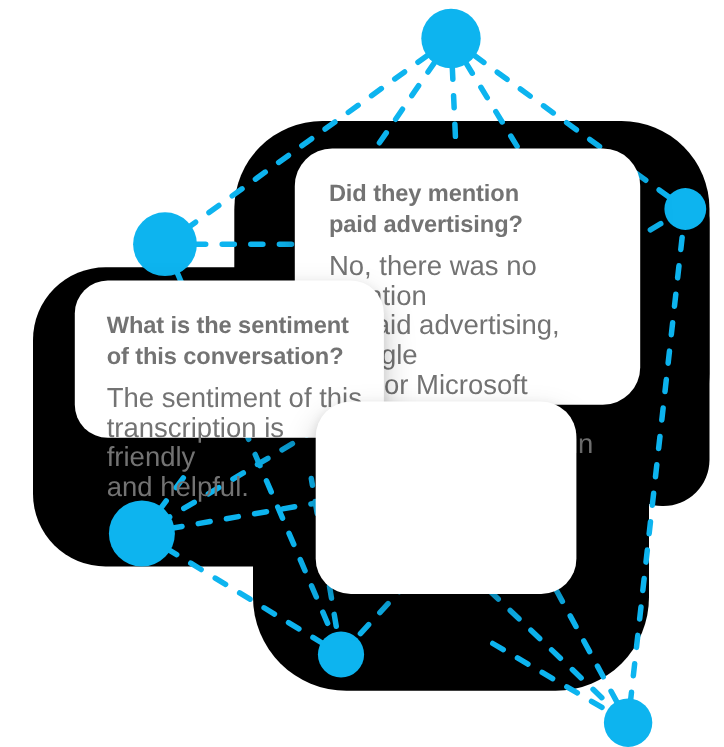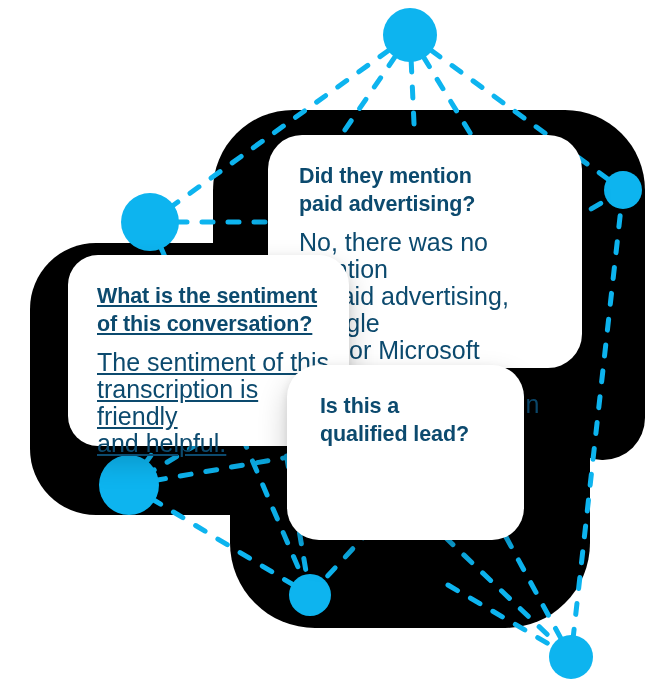--- a/index.html
+++ b/index.html
@@ -10,37 +10,37 @@
     background:#ffffff;
     font-family:"Liberation Sans", sans-serif;
   }
   #network-svg{position:absolute;left:0;top:0;}
   .card{
     position:absolute;
     box-sizing:border-box;
     background:#ffffff;
     border-radius:32px;
     box-shadow:0 14px 30px rgba(0,0,0,0.20), 0 4px 10px rgba(0,0,0,0.10);
-    color:#0c4a6e;
+    color:#737373;
   }
   .card .q{
     font-weight:700;
     font-size:21.5px;
     line-height:28px;
     white-space:pre-line;
     letter-spacing:-0.1px;
   }
   .card .a{
     font-size:25px;
     line-height:27px;
     white-space:pre-line;
     margin-top:11px;
   }
   #card-ads{left:268px;top:135px;width:314px;height:233px;padding:27px 22px 0 31px;border-radius:34px;}
-  #card-sentiment{left:68px;top:255px;width:281px;height:191px;padding:27px 14px 0 29px;border-radius:30px;text-decoration:underline;}
+  #card-sentiment{left:68px;top:255px;width:281px;height:143px;padding:27px 14px 0 29px;border-radius:30px;}
   #card-lead{left:287px;top:365px;width:237px;height:175px;padding:27px 18px 0 33px;border-radius:32px;}
 </style>
 </head>
 <body>
 
 <div id="stage">
 
   <svg id="network-svg" width="658" height="679" viewBox="0 0 658 679">
       <rect x="213" y="110" width="432" height="310" rx="80" fill="#000000"></rect>
       <rect x="30" y="243" width="310" height="272" rx="66" fill="#000000"></rect>
@@ -83,17 +83,15 @@
 
   <div class="card" id="card-sentiment">
     <div class="q">What is the sentiment
 of this conversation?</div>
     <div class="a">The sentiment of this
 transcription is friendly
 and helpful.</div>
   </div>
 
   <div class="card" id="card-lead">
-    <div class="q">Is this a
-qualified lead?</div>
   </div>
 
 </div>
 
 </body></html>

